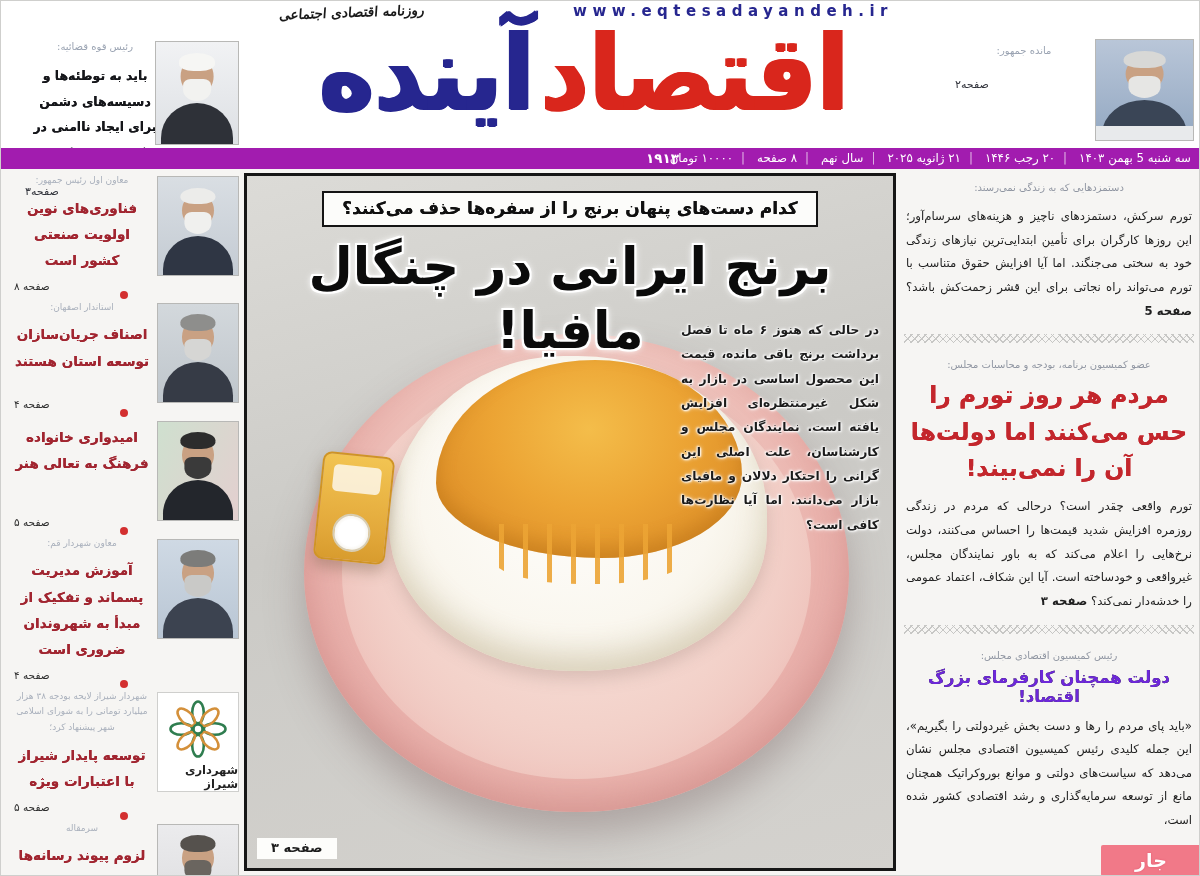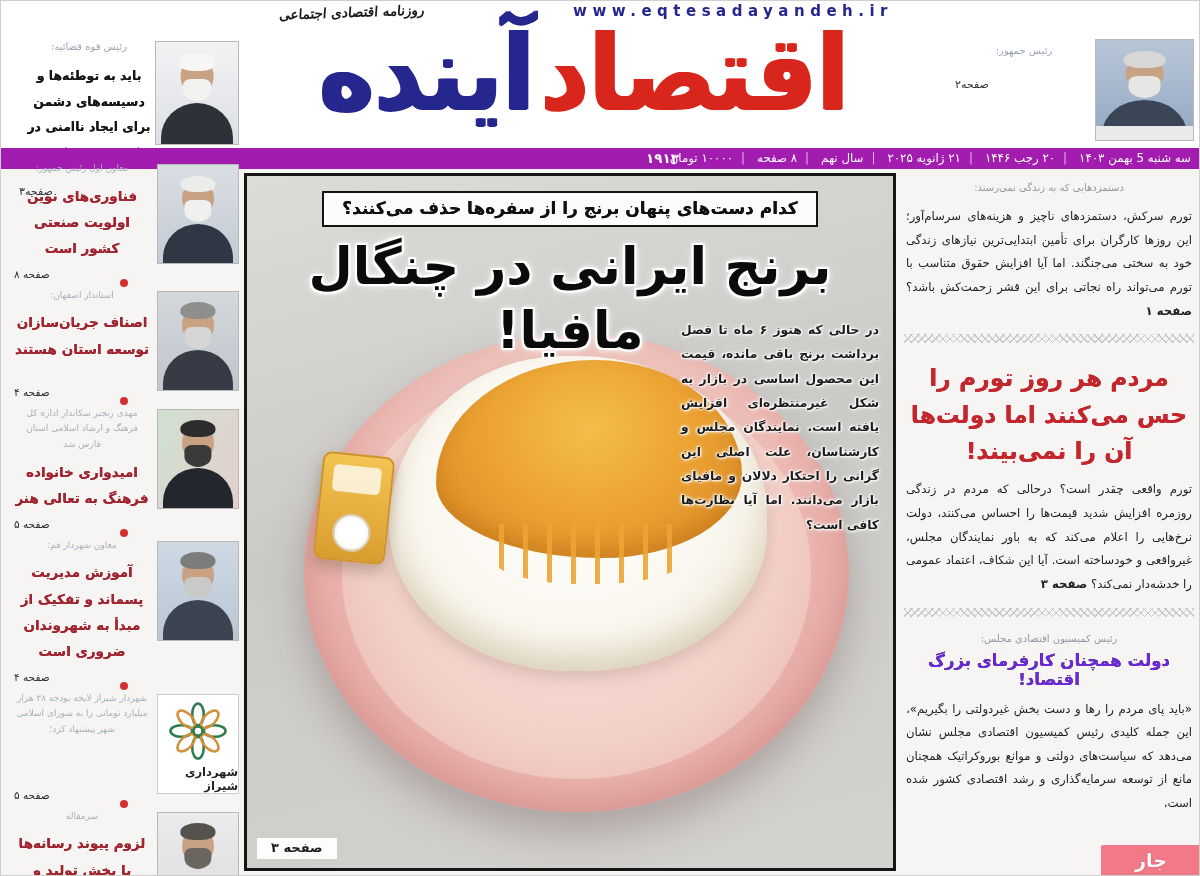--- a/index.html
+++ b/index.html
@@ -13,21 +13,21 @@
   
   .header { position:absolute; left:0; top:0; width:1200px; height:147px; background:#ffffff; }
 
   .brief { position:absolute; }
   .brief .txt { position:absolute; direction:rtl; }
   .brief .kicker { color:#9aa3b2; font-size:10px; text-align:center; line-height:1.6; }
   .brief .headline { color:#15161a; font-size:12.5px; font-weight:bold; text-align:center; line-height:2.05; margin-top:8px; text-shadow:0 0 .4px #15161a; }
   .brief .pageref { color:#30323a; font-size:11px; margin-top:19px; text-align:left; }
 
   .brief-left { left:6px; top:28px; width:236px; height:119px; }
-  .brief-left .txt { left:12px; top:10px; width:140px; }
+  .brief-left .txt { left:18px; top:10px; width:140px; }
   .brief-left .portrait { position:absolute; right:4px; top:12px; width:84px; height:104px; }
 
   .brief-right { left:952px; top:28px; width:244px; height:119px; }
   .brief-right .txt { left:2px; top:14px; width:138px; }
   .brief-right .portrait { position:absolute; right:3px; top:10px; width:99px; height:102px; }
 
   .brand-script { position:absolute; left:276px; top:3px; width:150px; font-family:"DejaVu Serif", serif; font-weight:bold; font-size:13.5px; color:#1a1a1a; transform:rotate(-2deg) skewX(-6deg); direction:rtl; text-align:center; }
   .brand-url { position:absolute; left:536px; top:1px; width:356px; direction:ltr; text-align:right; color:#26268f; font-weight:bold; font-size:15px; letter-spacing:5.5px; }
   .brand-logo { position:absolute; left:270px; top:14px; width:626px; height:132px; direction:rtl; white-space:nowrap; text-align:center; font-weight:bold; font-size:94px; line-height:130px; transform:scaleY(1.1); transform-origin:50% 100%; }
   .logo-red  { color:#d9261c; text-shadow:1.5px 0 #d9261c, -1.5px 0 #d9261c, 0 1px #d9261c; }
@@ -49,21 +49,21 @@
   .v-judiciary { --pbg:linear-gradient(#f1f2f4,#dde0e4); --hair:#f6f6f4; --suit:#2e3138; --beard:#f2f2f0; }
   .v-president { --pbg:linear-gradient(#b9c6d8,#93a8c2); --hair:#d8d8d6; --suit:#3a4556; --beard:#e6e6e4; }
   .v-president .desk { position:absolute; left:0; bottom:0; width:100%; height:14%; background:#e8eaec; }
   .v-aref { --pbg:linear-gradient(#d9dee3,#c4cbd3); --hair:#ececea; --suit:#2f3644; --beard:#f0f0ee; }
   .v-gov { --pbg:linear-gradient(#d3d8dc,#bfc6cc); --hair:#8e8e8c; --suit:#363b46; --beard:#d6d6d4; }
   .v-culture { --pbg:linear-gradient(115deg,#cfe0cf,#e3cfcf); --hair:#2c2c2c; --suit:#23262c; --beard:#3a3a3a; }
   .v-qom { --pbg:linear-gradient(#cfd9e4,#b9c6d4); --hair:#7c7c7a; --suit:#3c4350; --beard:#c9c9c7; }
   .v-editor { --pbg:linear-gradient(#ebebed,#dcdcde); --hair:#55514d; --suit:#2e4a8f; --beard:#6a655f; }
 
   
-  .sidebar { position:absolute; left:8px; top:158px; width:230px; height:696px; display:flex; flex-direction:column; justify-content:space-between; }
+  .sidebar { position:absolute; left:8px; top:170px; width:230px; height:696px; display:flex; flex-direction:column; justify-content:space-between; }
   .sb-item { display:flex; direction:rtl; align-items:flex-start; }
   .sb-item .portrait, .sb-item .logo-box { flex:none; width:82px; height:100px; margin-top:5px; }
   .sb-item .txt { flex:1; padding:2px 7px 0 5px; display:flex; flex-direction:column; min-height:112px; }
   .sb-kicker { color:#a9b0bc; font-size:9px; text-align:center; line-height:1.75; }
   .sb-headline { color:#a12530; font-size:13.5px; font-weight:bold; text-align:center; line-height:1.95; margin-top:6px; text-shadow:0 0 .4px #a12530; }
   .sb-page { color:#2c2c2c; font-size:10.5px; margin-top:auto; padding-top:6px; text-align:left; }
   .sb-div { height:9px; margin:3px 4px; position:relative;
     background:
       linear-gradient(#c4c4c2,#c4c4c2) 50% 50%/100% 1px no-repeat,
       linear-gradient(#8f8f8d,#8f8f8d) 18% 50%/30% 3.5px no-repeat,
@@ -147,21 +147,21 @@
         <span class="ph-hair"></span>
       </div>
     </div>
 
     <div class="brand-script">روزنامه اقتصادی اجتماعی</div>
     <div class="brand-url">www.eqtesadayandeh.ir</div>
     <div class="brand-logo"><span class="logo-red">اقتصاد</span><span class="logo-blue">آینده</span></div>
 
     <div class="brief brief-right">
       <div class="txt">
-        <div class="kicker">رئیس جمهور:</div>
+        <div class="kicker">مانده جمهور:</div>
         <div class="pageref">صفحه۲</div>
       </div>
       <div class="portrait v-president beard">
         <span class="ph-body"></span>
         <span class="ph-head"></span>
         <span class="ph-hair"></span>
         <span class="desk"></span>
       </div>
     </div>
   </div>
@@ -208,21 +208,20 @@
     </div>
     <div class="sb-div"></div>
 
     <div class="sb-item">
       <div class="portrait v-culture beard">
         <span class="ph-body"></span>
           <span class="ph-head"></span>
           <span class="ph-hair"></span>
       </div>
       <div class="txt">
-        <div class="sb-kicker">مهدی رنجبر سکاندار اداره کل فرهنگ و ارشاد اسلامی استان فارس شد</div>
         <div class="sb-headline">امیدواری خانواده فرهنگ به تعالی هنر</div>
         <div class="sb-page">صفحه ۵</div>
       </div>
     </div>
     <div class="sb-div"></div>
 
     <div class="sb-item">
       <div class="portrait v-qom beard">
         <span class="ph-body"></span>
           <span class="ph-head"></span>
@@ -248,20 +247,21 @@
             <ellipse cx="50" cy="24" rx="9" ry="17" stroke="#d4903a" transform="rotate(135 50 50)"></ellipse>
             <ellipse cx="50" cy="24" rx="9" ry="17" stroke="#d4903a" transform="rotate(225 50 50)"></ellipse>
             <ellipse cx="50" cy="24" rx="9" ry="17" stroke="#d4903a" transform="rotate(315 50 50)"></ellipse>
             <circle cx="50" cy="50" r="7" stroke="#2f7d4f"></circle>
           </g>
         </svg>
         <div class="logo-label">شهرداری شیراز</div>
       </div>
       <div class="txt">
         <div class="sb-kicker">شهردار شیراز لایحه بودجه ۳۸ هزار میلیارد تومانی را به شورای اسلامی شهر پیشنهاد کرد؛</div>
+        <div class="sb-headline">توسعه پایدار شیراز با اعتبارات ویژه</div>
         <div class="sb-page">صفحه ۵</div>
       </div>
     </div>
     <div class="sb-div"></div>
 
     <div class="sb-item">
       <div class="portrait v-editor beard">
         <span class="ph-head"></span>
           <span class="ph-hair"></span>
       </div>
@@ -282,25 +282,26 @@
     <div class="lead-kicker">کدام دست‌های پنهان برنج را از سفره‌ها حذف می‌کنند؟</div>
     <div class="lead-headline">برنج ایرانی در چنگال مافیا!</div>
     <div class="lead-summary">در حالی که هنوز ۶ ماه تا فصل برداشت برنج باقی مانده، قیمت این محصول اساسی در بازار به شکل غیرمنتظره‌ای افزایش یافته است. نمایندگان مجلس و کارشناسان، علت اصلی این گرانی را احتکار دلالان و مافیای بازار می‌دانند. اما آیا نظارت‌ها کافی است؟</div>
     <div class="page-badge">صفحه ۳</div>
   </div>
 
   <div class="rightcol">
 
     <div class="article">
       <div class="a-kicker">دستمزدهایی که به زندگی نمی‌رسند:</div>
-      <div class="a-body"><span>تورم سرکش، دستمزدهای ناچیز و هزینه‌های سرسام‌آور؛ این روزها کارگران برای تأمین ابتدایی‌ترین نیازهای زندگی خود به سختی می‌جنگند. اما آیا افزایش حقوق متناسب با تورم می‌تواند راه نجاتی برای این قشر زحمت‌کش باشد؟</span> <span class="pg">صفحه ۱</span></div>
+      <div class="a-body"><span>تورم سرکش، دستمزدهای ناچیز و هزینه‌های سرسام‌آور؛ این روزها کارگران برای تأمین ابتدایی‌ترین نیازهای زندگی خود به سختی می‌جنگند. اما آیا افزایش حقوق متناسب با تورم می‌تواند راه نجاتی برای این قشر زحمت‌کش باشد؟</span> <span class="pg">صفحه 5</span></div>
     </div>
     <div class="zigzag"></div>
 
     <div class="article">
+      <div class="a-kicker">عضو کمیسیون برنامه، بودجه و محاسبات مجلس:</div>
       <div class="a-headline">مردم هر روز تورم را حس می‌کنند اما دولت‌ها آن را نمی‌بیند!</div>
       <div class="a-body"><span>تورم واقعی چقدر است؟ درحالی که مردم در زندگی روزمره افزایش شدید قیمت‌ها را احساس می‌کنند، دولت نرخ‌هایی را اعلام می‌کند که به باور نمایندگان مجلس، غیرواقعی و خودساخته است. آیا این شکاف، اعتماد عمومی را خدشه‌دار نمی‌کند؟</span> <span class="pg">صفحه ۳</span></div>
     </div>
     <div class="zigzag"></div>
 
     <div class="article">
       <div class="a-kicker">رئیس کمیسیون اقتصادی مجلس:</div>
       <div class="a-subhead">دولت همچنان کارفرمای بزرگ اقتصاد!</div>
       <div class="a-body"><span>«باید پای مردم را رها و دست بخش غیردولتی را بگیریم»، این جمله کلیدی رئیس کمیسیون اقتصادی مجلس نشان می‌دهد که سیاست‌های دولتی و موانع بوروکراتیک همچنان مانع از توسعه سرمایه‌گذاری و رشد اقتصادی کشور شده است،</span> </div>
     </div>

